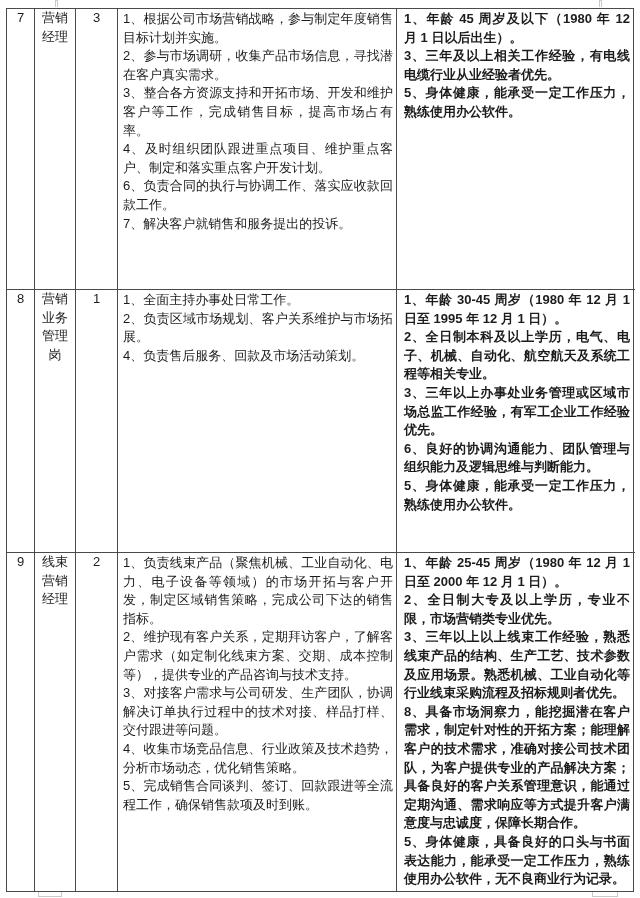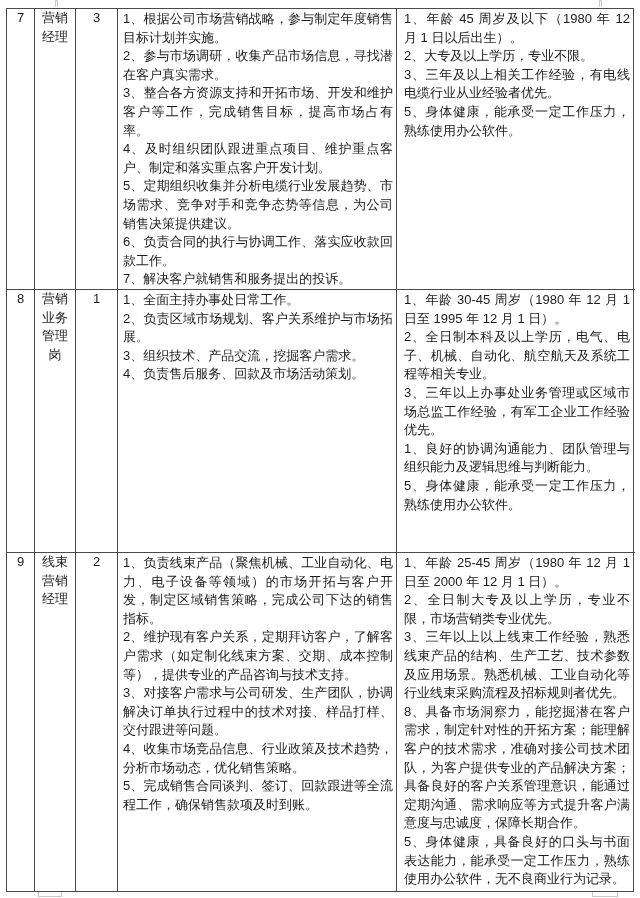--- a/index.html
+++ b/index.html
@@ -33,21 +33,21 @@
     border-bottom:1px solid var(--border-color);
     overflow:hidden;
     display:flex;flex-direction:column;justify-content:flex-start;
     font-size:13px;line-height:18.6px;
   }
   .cell:nth-child(5n){border-right:none;}
   .cell:nth-last-child(-n+5){border-bottom:none;}
   .c-num,.c-count{align-items:center;text-align:center;}
   .c-pos{align-items:center;text-align:center;padding:0 6px;word-break:break-all;}
   .c-duty{padding:1px 3px 1px 5px;text-align:justify;}
-  .c-req{padding:1px 5px 1px 7px;text-align:justify;}
+  .c-req{padding:1px 5px 1px 7px;text-align:justify;font-weight:bold;}
   .c-duty .para,.c-req .para{
     margin:0;
     word-break:break-all;
     text-align:justify;
   }
   
   .artifact{position:absolute;background:transparent;border:1px solid var(--artifact-color);}
   .a1{left:55px;top:0;width:3px;height:7px;border-bottom:none;}
   .a2{left:599px;top:0;width:3px;height:7px;border-bottom:none;}
   .a3{left:38px;top:891px;width:24px;height:6px;border-top:none;}
@@ -66,45 +66,42 @@
   <div class="jobtable">
 
     <div class="cell c-num">7</div>
     <div class="cell c-pos">营销经理</div>
     <div class="cell c-count">3</div>
     <div class="cell c-duty">
         <div class="para">1、根据公司市场营销战略，参与制定年度销售目标计划并实施。</div>
         <div class="para">2、参与市场调研，收集产品市场信息，寻找潜在客户真实需求。</div>
         <div class="para">3、整合各方资源支持和开拓市场、开发和维护客户等工作，完成销售目标，提高市场占有率。</div>
         <div class="para">4、及时组织团队跟进重点项目、维护重点客户、制定和落实重点客户开发计划。</div>
-        <div class="para">5、定期组织收集并分析电缆行业发展趋势、市场需求、竞争对手和竞争态势等信息，为公司销售决策提供建议。</div>
         <div class="para">6、负责合同的执行与协调工作、落实应收款回款工作。</div>
         <div class="para">7、解决客户就销售和服务提出的投诉。</div>
       </div>
     <div class="cell c-req">
         <div class="para">1、年龄 45 周岁及以下（1980 年 12 月 1 日以后出生）。</div>
-        <div class="para">2、大专及以上学历，专业不限。</div>
         <div class="para">3、三年及以上相关工作经验，有电线电缆行业从业经验者优先。</div>
         <div class="para">5、身体健康，能承受一定工作压力，熟练使用办公软件。</div>
       </div>
 
     <div class="cell c-num">8</div>
     <div class="cell c-pos">营销业务管理岗</div>
     <div class="cell c-count">1</div>
     <div class="cell c-duty">
         <div class="para">1、全面主持办事处日常工作。</div>
         <div class="para">2、负责区域市场规划、客户关系维护与市场拓展。</div>
-        <div class="para">3、组织技术、产品交流，挖掘客户需求。</div>
         <div class="para">4、负责售后服务、回款及市场活动策划。</div>
       </div>
     <div class="cell c-req">
         <div class="para">1、年龄 30-45 周岁（1980 年 12 月 1 日至 1995 年 12 月 1 日）。</div>
         <div class="para">2、全日制本科及以上学历，电气、电子、机械、自动化、航空航天及系统工程等相关专业。</div>
         <div class="para">3、三年以上办事处业务管理或区域市场总监工作经验，有军工企业工作经验优先。</div>
-        <div class="para">1、良好的协调沟通能力、团队管理与组织能力及逻辑思维与判断能力。</div>
+        <div class="para">6、良好的协调沟通能力、团队管理与组织能力及逻辑思维与判断能力。</div>
         <div class="para">5、身体健康，能承受一定工作压力，熟练使用办公软件。</div>
       </div>
 
     <div class="cell c-num">9</div>
     <div class="cell c-pos">线束营销经理</div>
     <div class="cell c-count">2</div>
     <div class="cell c-duty">
         <div class="para">1、负责线束产品（聚焦机械、工业自动化、电力、电子设备等领域）的市场开拓与客户开发，制定区域销售策略，完成公司下达的销售指标。</div>
         <div class="para">2、维护现有客户关系，定期拜访客户，了解客户需求（如定制化线束方案、交期、成本控制等），提供专业的产品咨询与技术支持。</div>
         <div class="para">3、对接客户需求与公司研发、生产团队，协调解决订单执行过程中的技术对接、样品打样、交付跟进等问题。</div>

